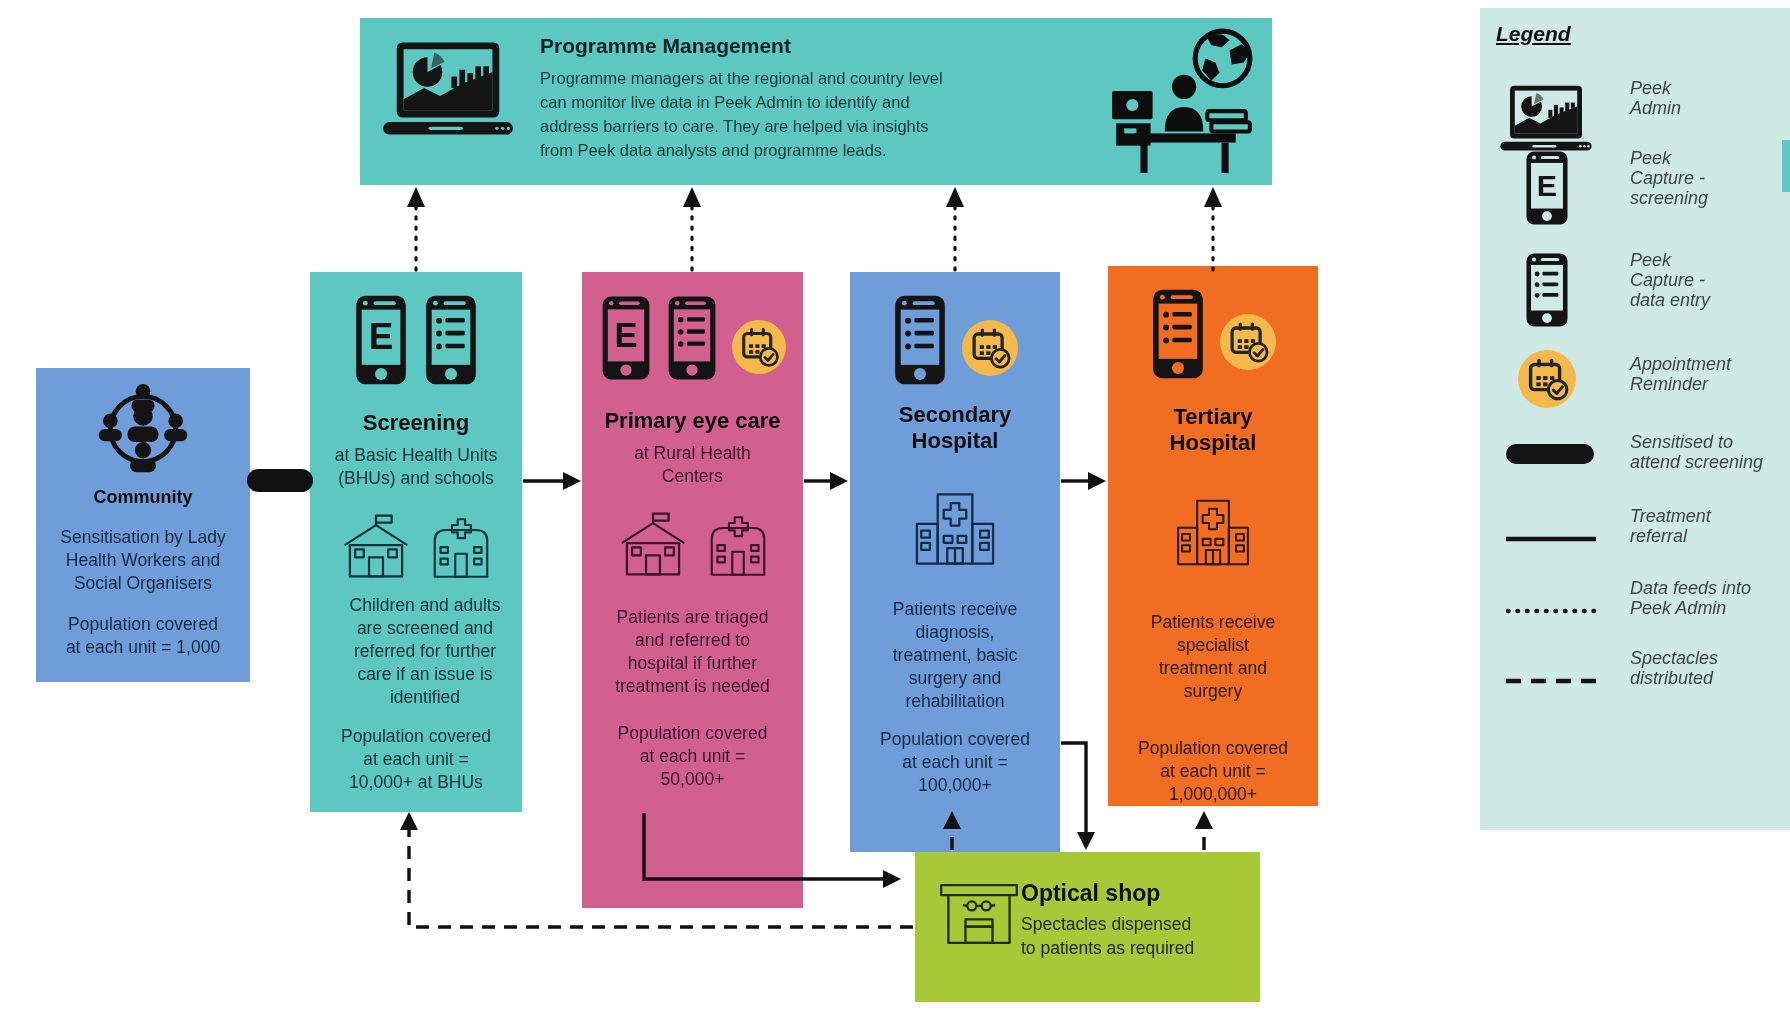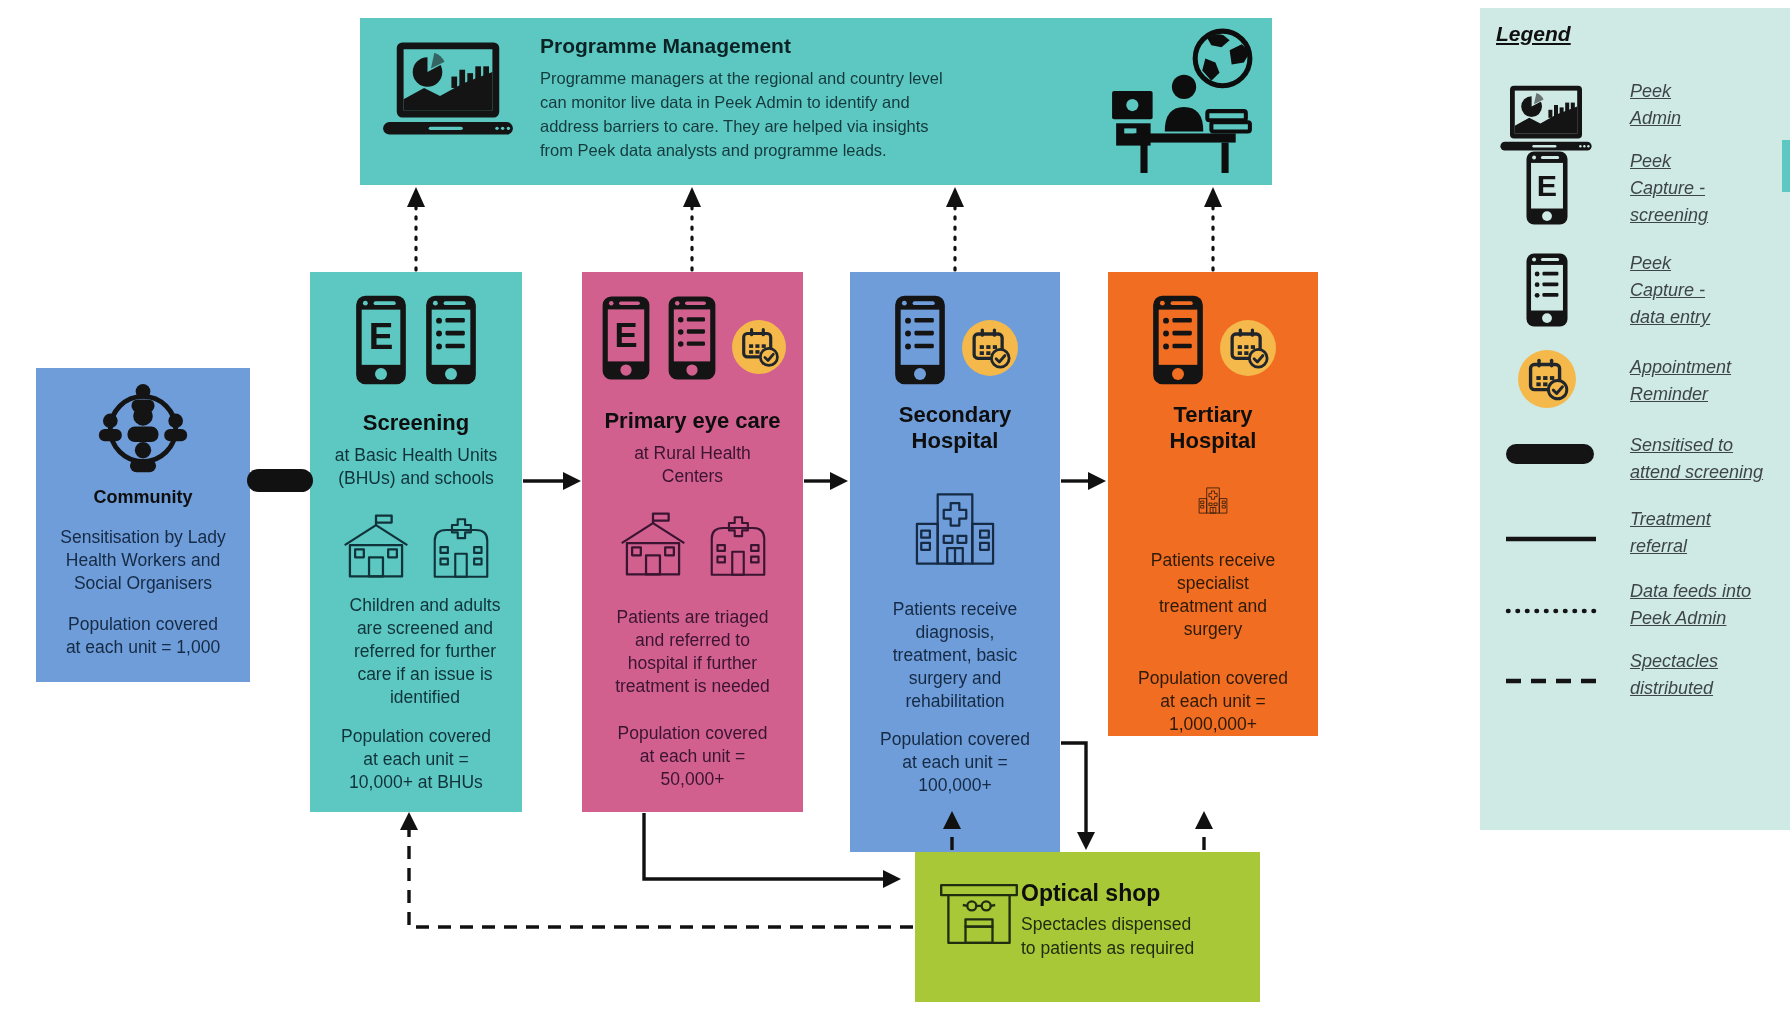--- a/index.html
+++ b/index.html
@@ -16,21 +16,21 @@
   .teal-bg{background:#5CC8C1;color:#10333B;}
   .pink-bg{background:#D2608F;color:#3A1430;}
   .blue-bg{background:#6F9DD9;color:#152A44;}
   .orange-bg{background:#F06D22;color:#2E1A08;}
   .green-bg{background:#A9C837;color:#222D10;}
   .mint-bg{background:#CFE9E5;color:#3D4547;}
   .pm-title{font-weight:700;font-size:21px;color:#0c2326;}
   .pm-body{font-size:16.5px;line-height:24px;color:#153a3e;}
   .legend-title{font-weight:700;font-style:italic;font-size:21px;color:#101010;
     text-decoration:underline;}
-  .legend-label{font-style:italic;font-size:18px;line-height:27px;color:#3d4547;text-decoration:underline;}
+  .legend-label{font-style:italic;font-size:18px;line-height:20px;color:#3d4547;}
   .overlay{position:absolute;left:0;top:0;z-index:5;pointer-events:none;}
   svg{display:block;}
 </style>
 </head>
 <body>
 
 <svg width="0" height="0" style="position:absolute" aria-hidden="true">
   <defs>
     <symbol id="sym-phone-e" viewBox="0 0 60 100">
       <rect x="3" y="2" width="54" height="96" rx="10" fill="currentColor"></rect>
@@ -207,21 +207,21 @@
           <use href="#sym-school"></use>
         </svg>
       <svg width="70" height="64" viewBox="0 0 84 78">
           <use href="#sym-clinic"></use>
         </svg>
     </div>
     <div class="col-body" style="margin-top:14px;margin-left:18px;">Children and adults<br>are screened and<br>referred for further<br>care if an issue is<br>identified</div>
     <div class="col-pop" style="margin-top:16px;">Population covered<br>at each unit =<br>10,000+ at BHUs</div>
   </div>
 
-  <div class="box col pink-bg" style="left:582px;top:272px;width:221px;height:540px;">
+  <div class="box col pink-bg" style="left:582px;top:272px;width:221px;height:636px;">
     <div class="icon-row" style="margin-top:22px;align-items:center;">
       <svg style="--bg:#D2608F;color:#141414;" width="52" height="88" viewBox="0 0 60 100">
           <use href="#sym-phone-e"></use>
         </svg>
       <svg style="--bg:#D2608F;color:#141414;" width="52" height="88" viewBox="0 0 60 100">
           <use href="#sym-phone-list"></use>
         </svg>
       <svg width="54" height="54" viewBox="0 0 60 60" style="margin-top:18px;">
           <use href="#sym-reminder"></use>
         </svg>
@@ -250,21 +250,21 @@
         </svg>
     </div>
     <div class="col-title" style="margin-top:16px;">Secondary<br>Hospital</div>
     <svg style="margin-top:32px;" width="90" height="86" viewBox="0 0 104 92">
         <use href="#sym-hospital"></use>
       </svg>
     <div class="col-body" style="margin-top:26px;">Patients receive<br>diagnosis,<br>treatment, basic<br>surgery and<br>rehabilitation</div>
     <div class="col-pop" style="margin-top:15px;">Population covered<br>at each unit =<br>100,000+</div>
   </div>
 
-  <div class="box col orange-bg" style="left:1108px;top:272px;width:210px;height:464px;">
+  <div class="box col orange-bg" style="left:1108px;top:266px;width:210px;height:540px;gap:8px;">
     <div class="icon-row" style="margin-top:22px;align-items:center;">
       <svg style="--bg:#F06D22;color:#141414;" width="56" height="92" viewBox="0 0 60 100">
           <use href="#sym-phone-list"></use>
         </svg>
       <svg width="56" height="56" viewBox="0 0 60 60" style="margin-top:16px;">
           <use href="#sym-reminder"></use>
         </svg>
     </div>
     <div class="col-title" style="margin-top:16px;">Tertiary<br>Hospital</div>
     <svg style="margin-top:32px;" width="90" height="86" viewBox="0 0 104 92">

